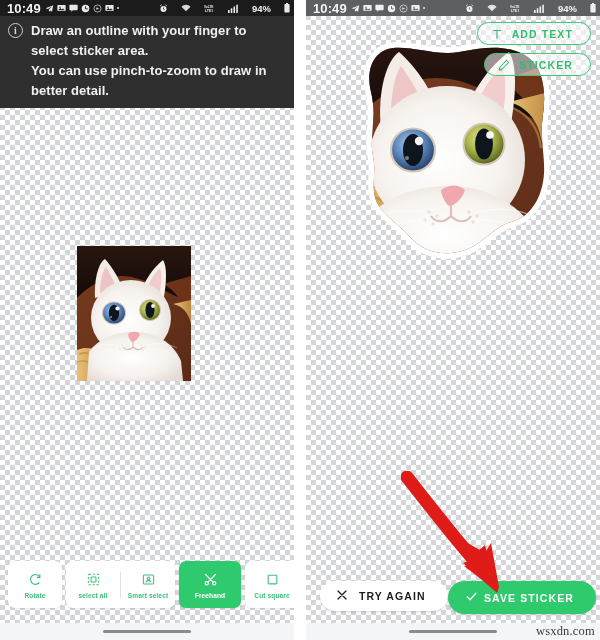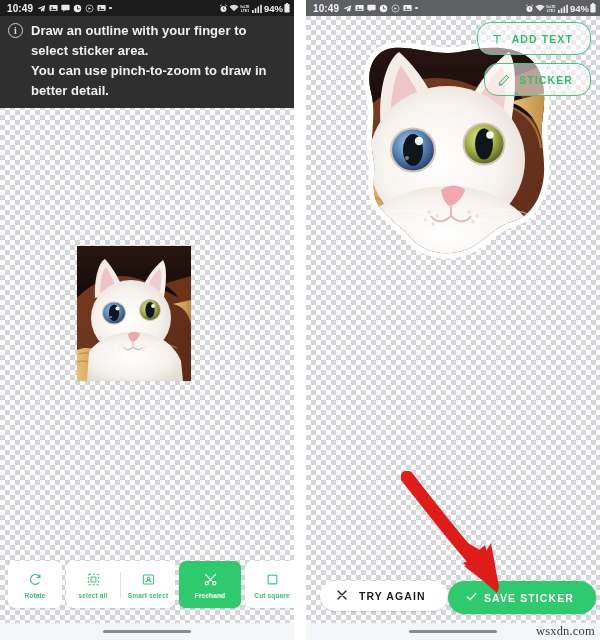--- a/index.html
+++ b/index.html
@@ -44,24 +44,24 @@
     position: absolute; top: 0; left: 0; right: 0;
     height: 16px;
     display: flex; align-items: center;
     padding: 0 4px 0 7px;
     font-size: 9px; font-weight: bold;
     color: #f2f2f2;
     z-index: 20;
   }
   .statusbar.dark  { background: #1b1b1b; }
   .statusbar.light { background: #5e5f62; }
-  .sb-time { letter-spacing: .1px; font-size: 10px; }
+  .sb-time { letter-spacing: .1px; font-size: 13px; }
   .sb-icons-left { display: flex; align-items: center; gap: 3px; margin-left: 4px; }
   .sb-spacer { flex: 1 1 auto; }
-  .sb-icons-right { display: flex; align-items: center; gap: 1px; }
+  .sb-icons-right { display: flex; align-items: center; gap: 13px; }
   .sb-ico { display: inline-flex; align-items: center; justify-content: center; }
   .sb-ico svg { display: block; }
   .sb-batt-text { font-size: 9.5px; margin-left: 1px; }
   .sb-dot { width: 2.5px; height: 2.5px; border-radius: 50%; background: #e8e8e8; }
 
   
   .banner {
     position: absolute; top: 16px; left: 0; right: 0;
     min-height: 34px;
     background: #2f2f2f;
@@ -109,21 +109,21 @@
   .sticker svg { display: block; width: 100%; height: 100%; }
 
   
   .top-actions {
     position: absolute; top: 22px; right: 9px;
     display: flex; flex-direction: column; gap: 8px;
     align-items: flex-end; z-index: 14;
   }
   .pill-outline {
     display: flex; align-items: center; gap: 9px;
-    height: 33px; padding: 0 17px 0 13px;
+    height: 23px; padding: 0 17px 0 13px;
     border: 1.6px solid #3ecb78; border-radius: 14px;
     background: rgba(255,255,255,0.55);
     color: #2fbf6b; font-size: 10.5px; font-weight: bold;
     letter-spacing: 1.1px; white-space: nowrap;
   }
   .pill-outline .ico { display: flex; align-items: center; }
 
   
   .toolbar {
     position: absolute; left: 8px; right: -40px; bottom: 32px;

